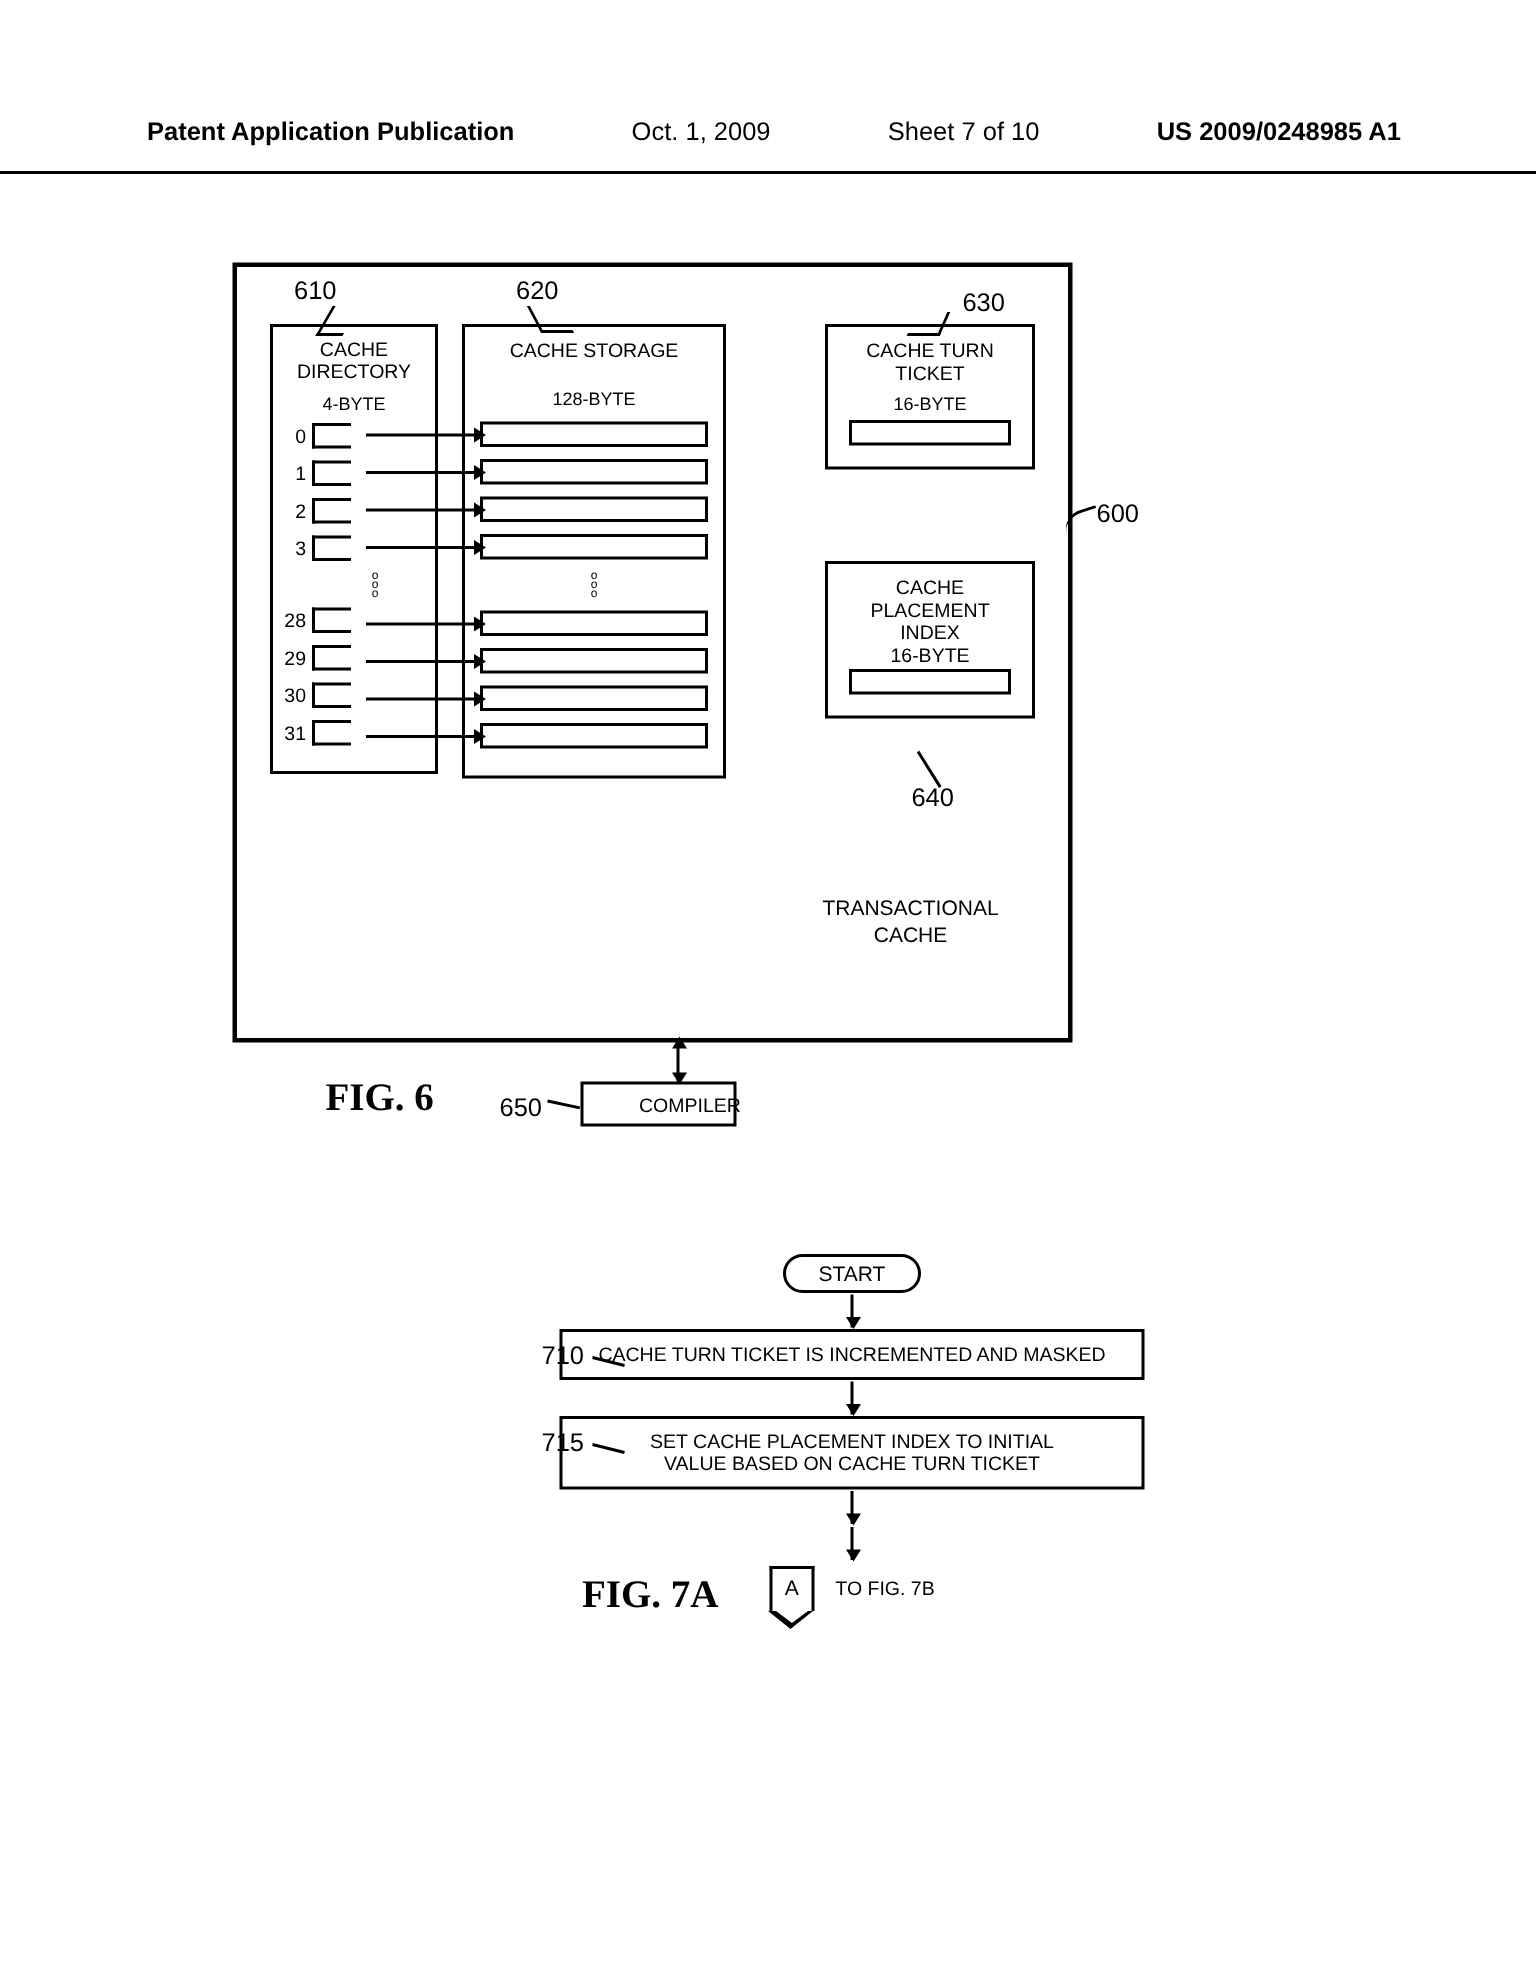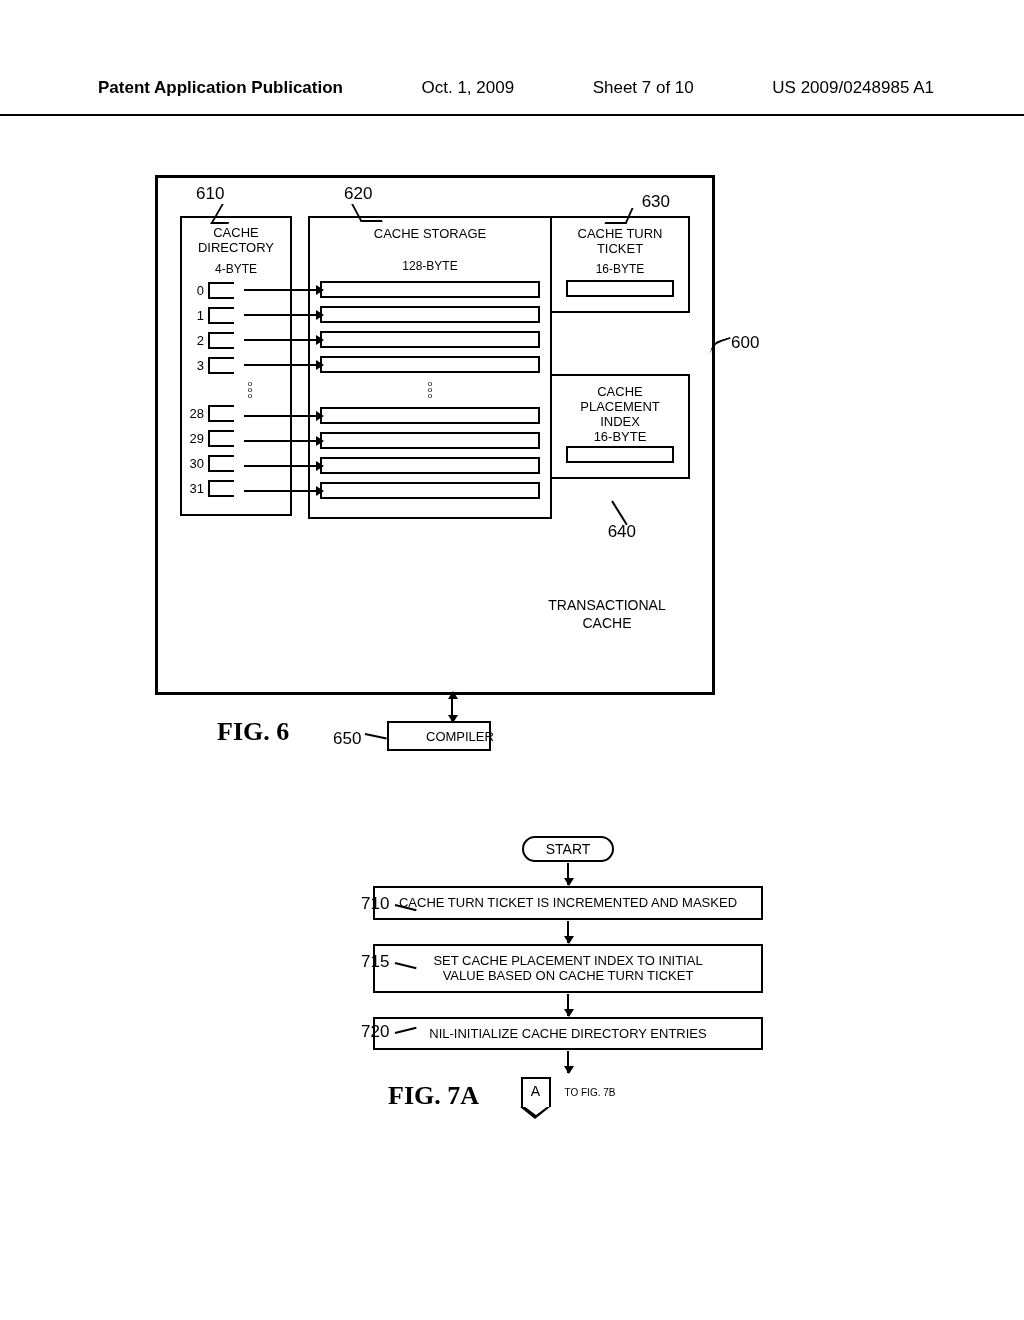--- a/index.html
+++ b/index.html
@@ -17,21 +17,21 @@
     left: 0;
     width: 1024px;
     border-bottom: 2px solid #000;
     padding: 0 90px 16px 98px;
     display: flex;
     justify-content: space-between;
     font-size: 17px;
   }
   .page-header .left { font-weight: bold; }
   .page-header .mid { font-weight: normal; }
-  .page-header .right { font-weight: normal; }
+  .page-header .right { font-weight: bold; }
 
   
   .fig6-wrap {
     position: absolute;
     left: 155px;
     top: 175px;
     width: 620px;
   }
   .cache-box {
     border: 3px solid #000;
@@ -55,21 +55,21 @@
   .cache-directory .subtitle { margin: 6px 0 4px; font-size: 12px; }
   .dir-row { display: flex; align-items: center; height: 20px; margin: 5px 0; }
   .dir-row .idx { width: 22px; text-align: right; font-size: 13px; padding-right: 4px; }
   .dir-row .cell { width: 26px; height: 17px; border: 2px solid #000; border-right: none; }
   .dots-col { text-align: center; font-size: 8px; line-height: 6px; letter-spacing: 0; margin: 3px 0 1px 28px; }
 
   .cache-storage {
     position: absolute;
     left: 150px;
     top: 38px;
-    width: 244px;
+    width: 176px;
     border: 2.5px solid #000;
     padding: 8px 10px 10px 10px;
     text-align: center;
     font-size: 13px;
   }
   .cache-storage .title { font-size: 13px; }
   .cache-storage .subtitle { margin: 18px 0 4px; font-size: 12px; }
   .store-row { height: 17px; border: 2px solid #000; margin: 8px 0; position: relative; }
   
   .store-row::before {
@@ -255,21 +255,21 @@
     border-top:12px solid #000;
   }
   .offpage::before {
     content:""; position:absolute; bottom:-8px; left:1px;
     width:0; height:0;
     border-left:12px solid transparent; border-right:12px solid transparent;
     border-top:9px solid #fff;
     z-index: 1;
   }
   .offpage span { position: relative; z-index: 2; top: -2px; }
-  .tofig { font-size: 10px; }
+  .tofig { font-size: 13px; }
 
   .fig7a-label {
     position: absolute;
     left: 100px;
     bottom: -4px;
     font-family: "Times New Roman", serif;
     font-size: 26px;
     font-weight: bold;
   }
 </style>
@@ -406,27 +406,20 @@
     <div class="proc">
       <span class="refnum">
         <span>715</span>
         <span class="lead"></span>
       </span>
       <span style="white-space:pre-line">SET CACHE PLACEMENT INDEX TO INITIAL
 VALUE BASED ON CACHE TURN TICKET</span>
     </div>
     <div class="arrow-down"></div>
 
-    <div class="proc">
-      <span class="refnum low">
-        <span>720</span>
-        <span class="lead"></span>
-      </span>
-      <span>NIL-INITIALIZE CACHE DIRECTORY ENTRIES</span>
-    </div>
     <div class="arrow-down"></div>
 
     <div class="offpage-row">
       <div class="offpage">
         <span>A</span>
       </div>
       <span class="tofig">TO FIG. 7B</span>
     </div>
   </div>
 

